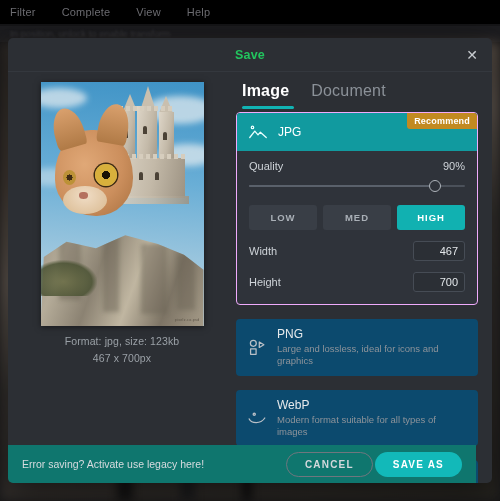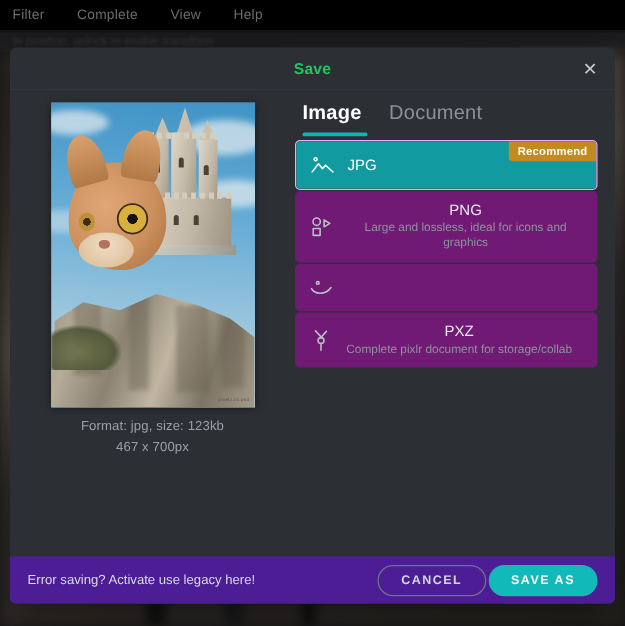--- a/index.html
+++ b/index.html
@@ -179,23 +179,23 @@
     font-size: 16px; color: #8b9198; padding-bottom: 9px; cursor: pointer;
     letter-spacing: .2px;
   }
   .tab.active { color: #fff; font-weight: bold; }
   .tab.active::after {
     content: ""; position: absolute; bottom: 0; left: 6px; width: 52px; height: 3px;
     background: #11b3b3; border-radius: 2px;
   }
 
   .fmt-card {
-    margin-top: 1px; background: #701a75; border-radius: 4px;
+    margin-top: 14px; background: #0c4a6e; border-radius: 4px;
     display: flex; align-items: center; gap: 9px;
-    padding: 8px 10px; cursor: pointer; text-align: center;
+    padding: 8px 10px; cursor: pointer;
   }
   .fmt-icon { width: 22px; height: 22px; flex: 0 0 22px; color: #b9bfc6; }
   .fmt-name { font-size: 12px; color: #e7eaec; line-height: 1.25; }
   .fmt-desc { font-size: 9.5px; color: #8d939a; line-height: 1.3; margin-top: 1px; }
 
   
   #jpg-card {
     margin-top: 3px;
     border: 1px solid #f0abfc; border-radius: 4px;
     background: #2f333a; overflow: hidden;
@@ -247,22 +247,22 @@
   .dim-row { display: flex; align-items: center; justify-content: space-between; margin-top: 11px; }
   .dim-label { font-size: 11px; color: #ced3d8; }
   .dim-input {
     width: 52px; background: #2b2f35; border: 1px solid #464c55; border-radius: 3px;
     color: #e3e7ea; font-size: 11px; font-family: "Liberation Sans", sans-serif;
     text-align: right; padding: 3px 6px; outline: none;
   }
 
   
   #modal-footer {
-    position: absolute; left: 0; right: 0; bottom: 0; height: 38px;
-    background: #4c1d95;
+    position: absolute; left: 0; right: 16px; bottom: 0; height: 38px;
+    background: #0f766e;
     display: flex; align-items: center; padding: 0 14px; justify-content: center;
   }
   #err-text { font-size: 10.5px; color: #d7dbdf; }
   #footer-actions { margin-left: auto; display: flex; gap: 2px; align-items: center; }
   #cancel-btn {
     font-size: 10px; font-weight: bold; letter-spacing: 1.2px; color: #d3d8dc;
     border: 1px solid #6f767e; border-radius: 14px; padding: 6px 18px; cursor: pointer;
     background: transparent;
   }
   #saveas-btn {
@@ -363,20 +363,48 @@
               <circle cx="6" cy="7" r="1.3"></circle>
               <path d="M3 18l5.5-7 3.5 4.2 2.6-3 6.4 5.8"></path>
             </svg>
           </span>
           <div>
             <div class="fmt-name">JPG</div>
           </div>
           <div id="recommend">Recommend</div>
         </div>
 
+        <div id="jpg-body">
+          <div class="row">
+            <span class="row-label">Quality</span>
+            <span class="row-value">90%</span>
+          </div>
+
+          <div id="slider">
+            <div class="track"></div>
+            <div class="fill"></div>
+            <div class="knob"></div>
+          </div>
+
+          <div id="qual-seg">
+            <div class="seg">LOW</div>
+            <div class="seg">MED</div>
+            <div class="seg active">HIGH</div>
+          </div>
+
+          <div class="dim-row">
+            <span class="dim-label">Width</span>
+            <input class="dim-input" type="text" value="467" style="">
+          </div>
+
+          <div class="dim-row">
+            <span class="dim-label">Height</span>
+            <input class="dim-input" type="text" value="700" style="">
+          </div>
+        </div>
       </div>
 
       <div class="fmt-card">
         <span class="fmt-icon">
           <svg viewBox="0 0 24 24" width="22" height="22" fill="none" stroke="currentColor" stroke-width="1.4" stroke-linecap="round" stroke-linejoin="round">
             <circle cx="8" cy="8" r="3.2"></circle>
             <rect x="5" y="14" width="6" height="6"></rect>
             <path d="M14.5 6.5v6l5-3z"></path>
           </svg>
         </span>
@@ -386,20 +414,24 @@
         </div>
       </div>
 
       <div class="fmt-card">
         <span class="fmt-icon">
           <svg viewBox="0 0 24 24" width="22" height="22" fill="none" stroke="currentColor" stroke-width="1.4" stroke-linecap="round" stroke-linejoin="round">
             <circle cx="9" cy="8" r="1.2"></circle>
             <path d="M3.5 13c2.4 5 12.2 6 17-1"></path>
           </svg>
         </span>
+        <div>
+          <div class="fmt-name">WebP</div>
+          <div class="fmt-desc">Modern format suitable for all types of images</div>
+        </div>
       </div>
 
       <div class="fmt-card">
         <span class="fmt-icon">
           <svg viewBox="0 0 24 24" width="22" height="22" fill="none" stroke="currentColor" stroke-width="1.4" stroke-linecap="round" stroke-linejoin="round">
             <path d="M7 4l5.5 6"></path>
             <path d="M16.5 4.5l-5 5.5"></path>
             <circle cx="11.8" cy="12.5" r="2.6"></circle>
             <path d="M11.8 15.1V21"></path>
           </svg>

